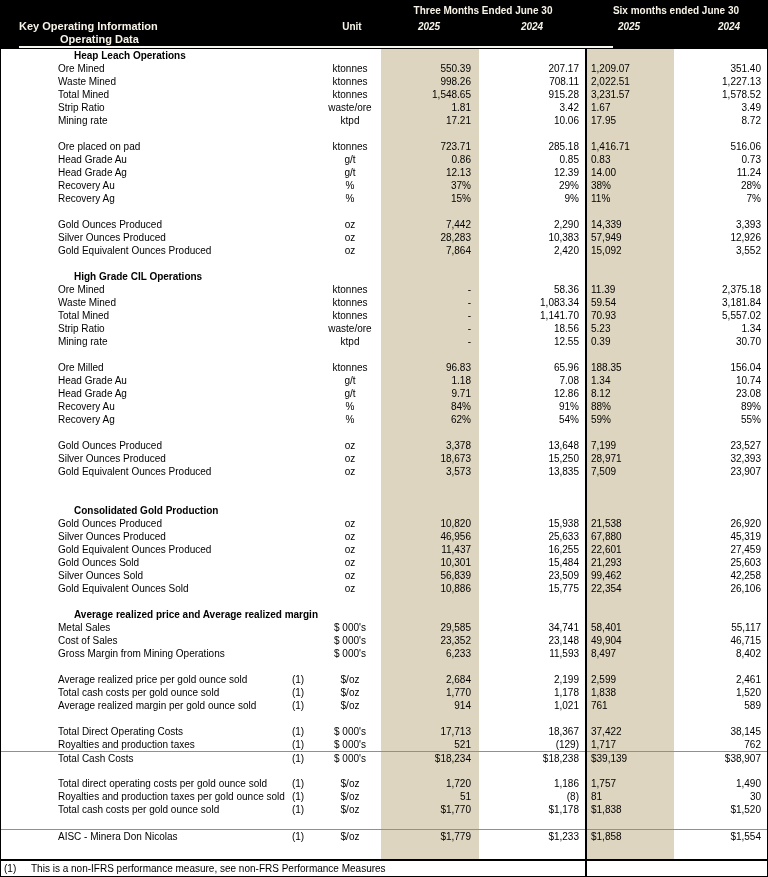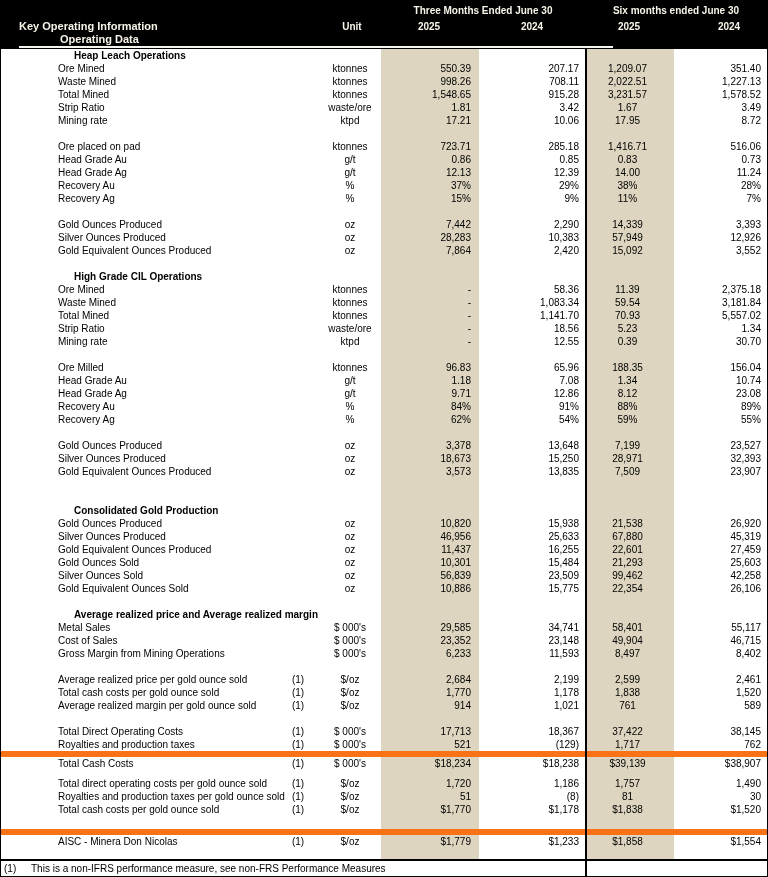--- a/index.html
+++ b/index.html
@@ -15,44 +15,44 @@
     position:absolute; left:0; top:0; width:768px; height:48px;
     background:#000; z-index:3;
   }
   #hdr .h { position:absolute; white-space:nowrap; font-weight:bold; color:#f8f4e8; }
   #title      { left:8px;  top:19px; font-size:11px;margin-left:10px; }
   #subtitle   { left:59px; top:32px; font-size:11px; }
   #subtitle-rule { position:absolute; left:18px; top:45px; width:594px; height:2px; background:#f5f5f0; }
   #unit-hdr   { left:316px; top:20px; width:70px;  text-align:center; font-size:10px; }
   #grp1       { left:382px; top:4px;  width:200px; text-align:center; font-size:10px; }
   #grp2       { left:590px; top:4px;  width:170px; text-align:center; font-size:10px; }
-  .yr         { top:20px; width:80px; text-align:center; font-size:10px; }
+  .yr         { top:20px; width:80px; text-align:center; font-size:10px;font-style:italic; }
   #yr1 { left:388px; } #yr2 { left:491px; } #yr3 { left:588px; } #yr4 { left:688px; }
 
   
   .strip { position:absolute; top:48px; height:810px; z-index:0; }
   #strip1 { left:380px; width:98px; }
   #strip2 { left:586px; width:87px; }
   #vline  { position:absolute; left:584px; top:48px; width:2px; height:828px; background:#000; z-index:2; }
 
   
   #rows { position:absolute; left:0; top:48px; width:768px; z-index:1; }
   .row  { position:relative; height:13px; box-sizing:border-box; }
-  .row.rule-top { border-top:6px solid #f97316; }
+  .row.rule-top { border-top:1px solid #f97316; }
   .row .c {
     position:absolute; top:0; height:13px; line-height:13px;
     font-size:10px; white-space:nowrap; overflow:visible;
   }
   .row .lbl  { left:57px;  width:230px; text-align:left; }
   .row.section .lbl { font-weight:bold;padding-left:16px; }
   .row .fn   { left:280px; width:34px; text-align:center; }
   .row .unit { left:312px; width:74px; text-align:center; }
   .row .v1   { left:386px; width:84px; text-align:right; }
   .row .v2   { left:486px; width:92px; text-align:right; }
-  .row .v3   { left:590px; width:73px; text-align:center; }
+  .row .v3   { left:590px; width:73px; text-align:left; }
   .row .v4   { left:672px; width:88px; text-align:right; }
 
   
   #footnote {
     position:absolute; left:0; top:858px; width:768px; height:18px;
     border-top:2px solid #000; background:#fff; z-index:1;
   }
   #footnote .fnm { position:absolute; left:3px;  top:2px; font-size:10px; }
   #footnote .fnt { position:absolute; left:30px; top:2px; font-size:10px; white-space:nowrap; }
 </style>

